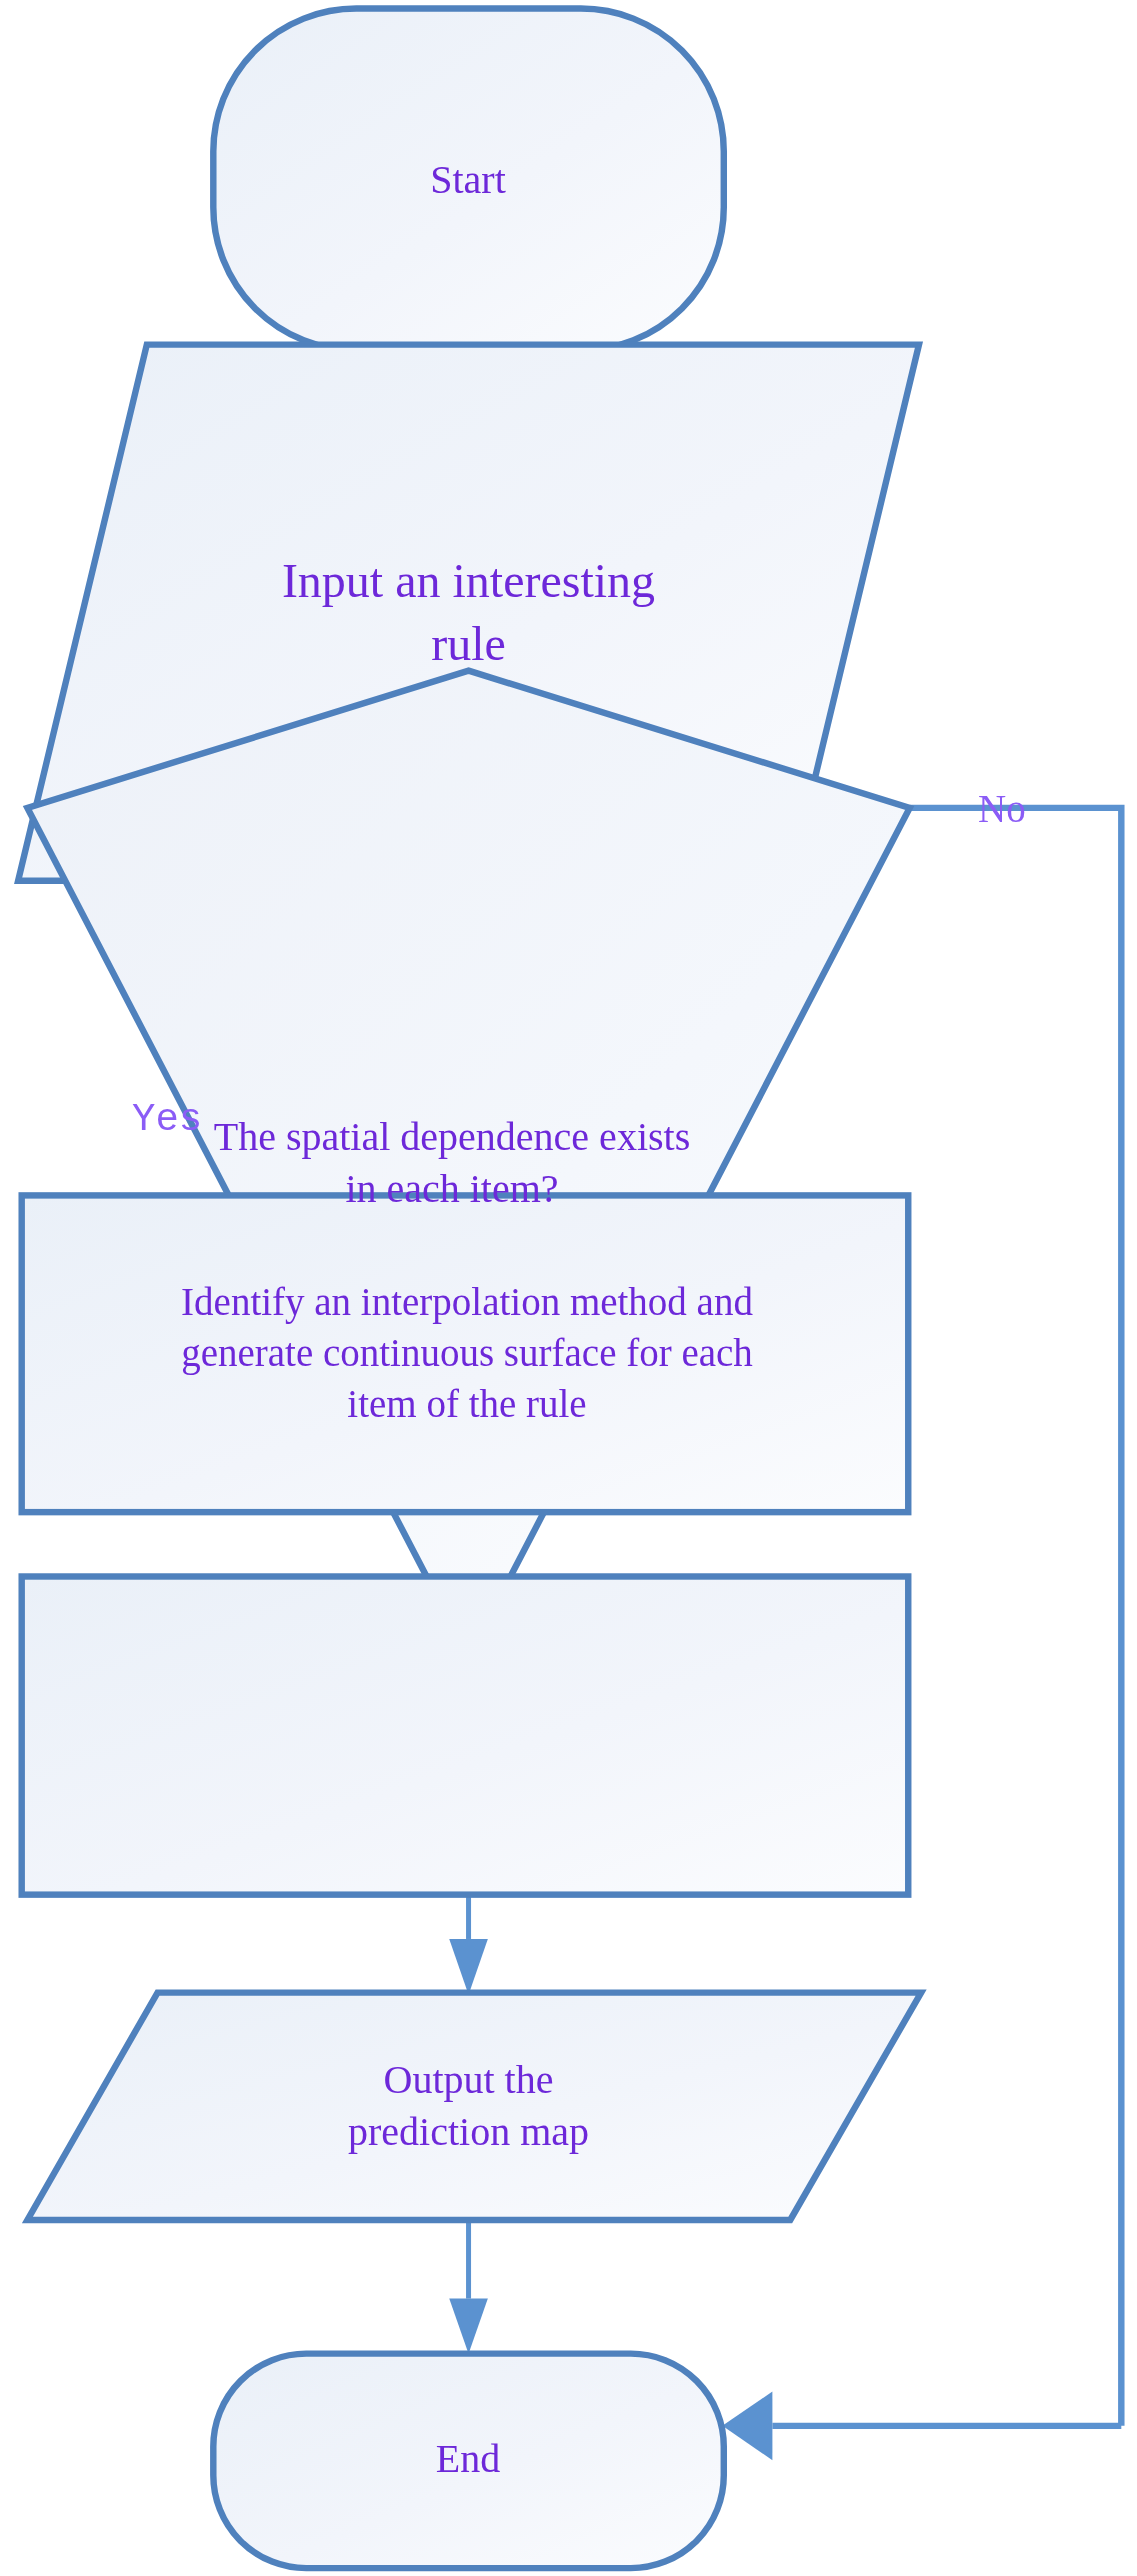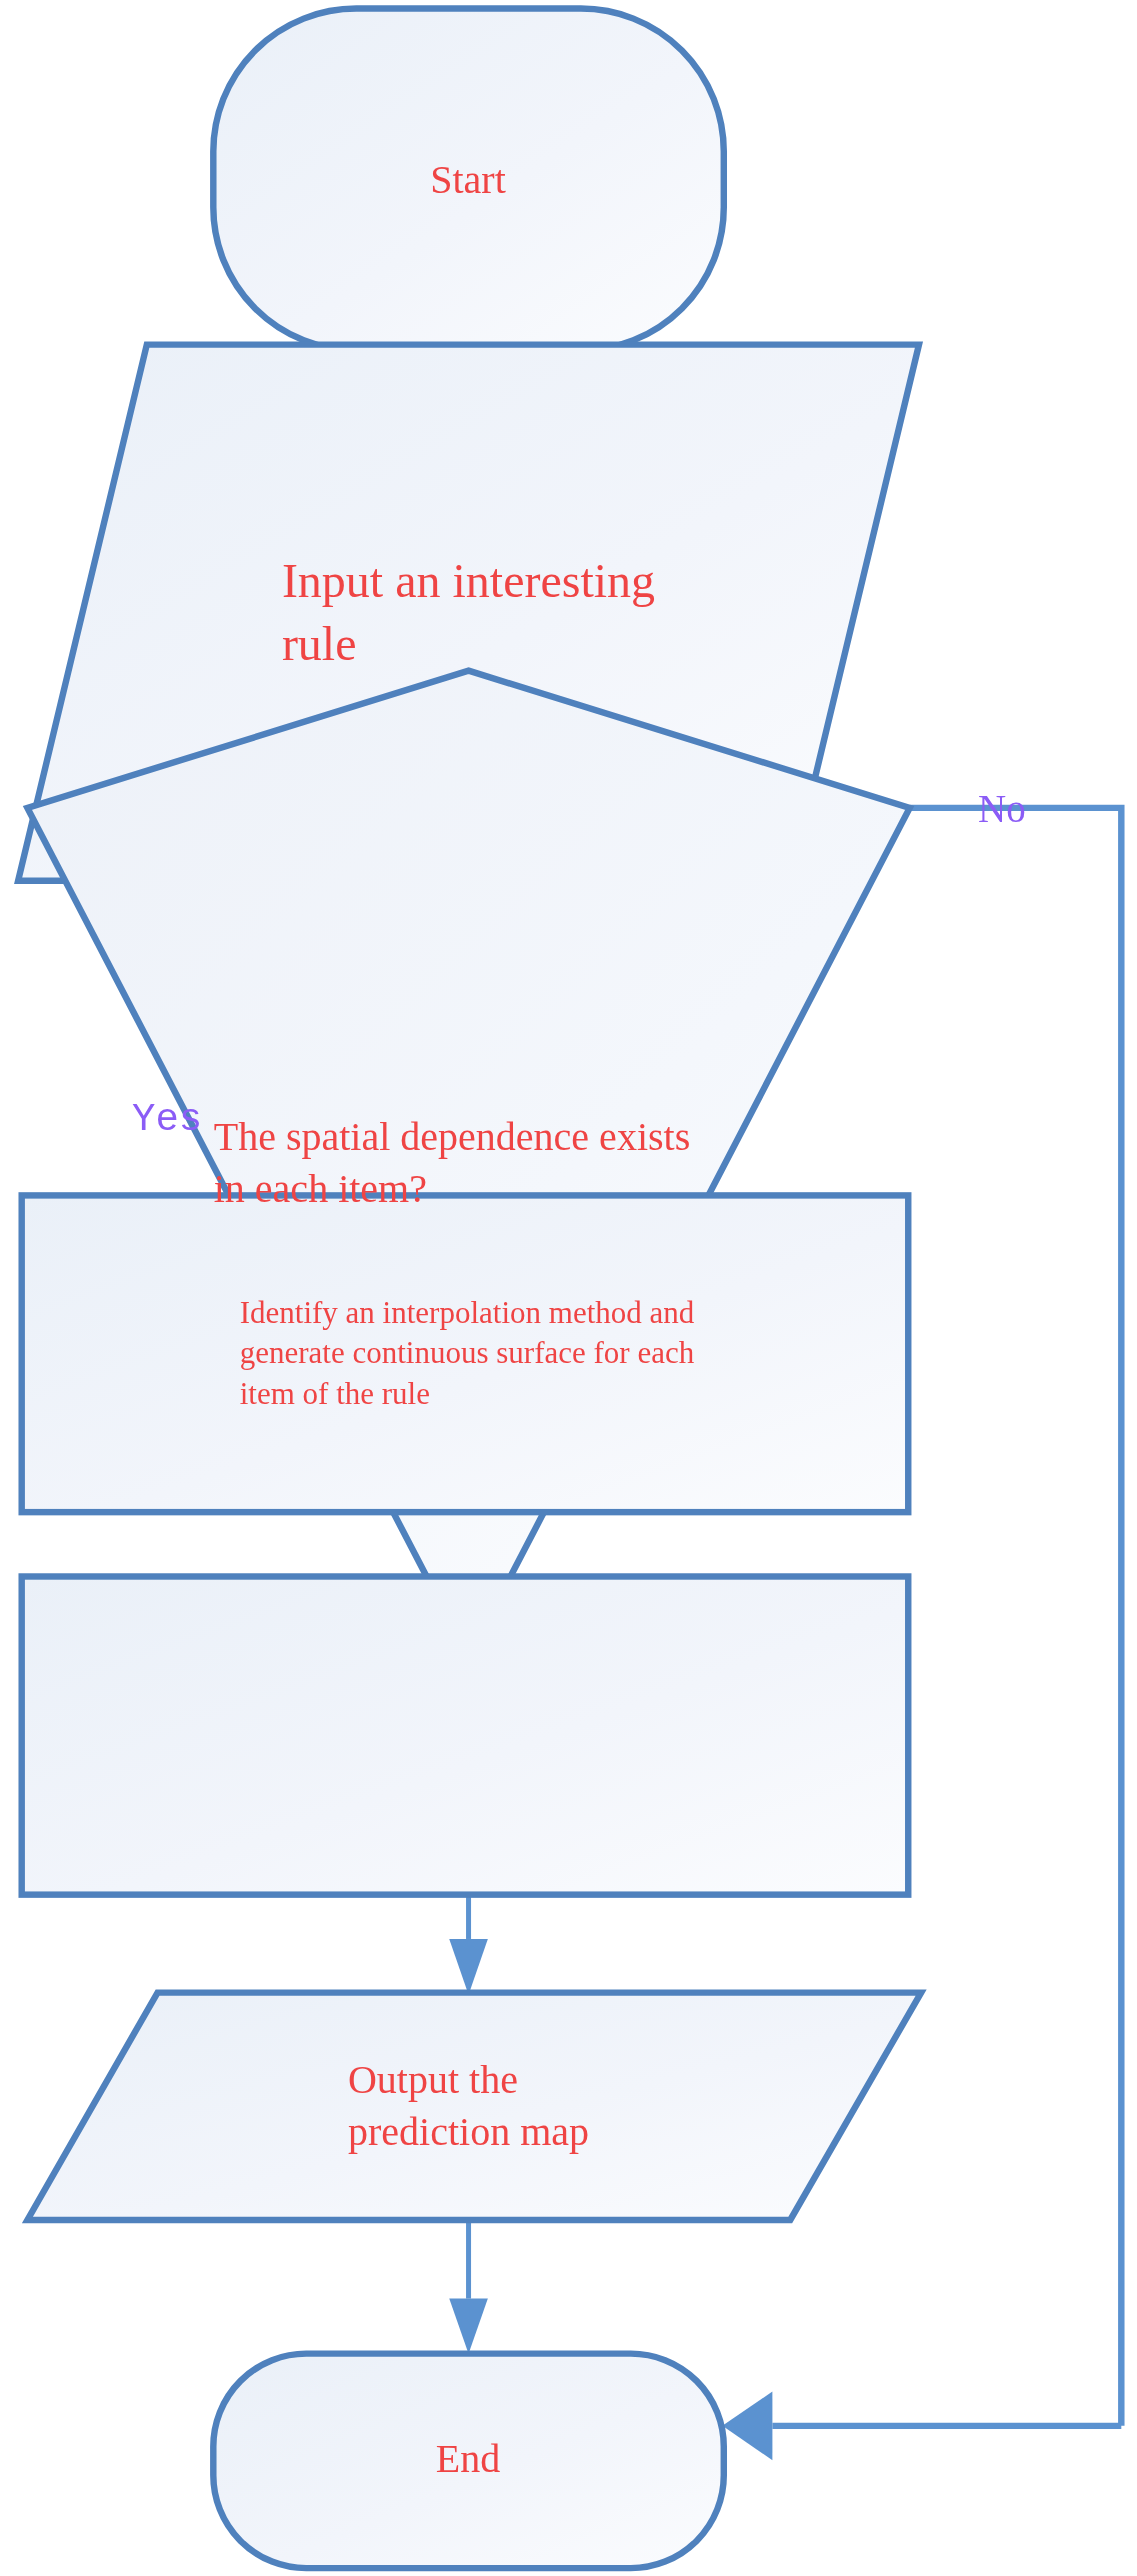--- a/index.html
+++ b/index.html
@@ -23,40 +23,41 @@
     top: 0;
     left: 0;
     width: 1138px;
     height: 2576px;
   }
   .node-label {
     position: absolute;
     display: flex;
     align-items: center;
     justify-content: center;
-    color: #ef4444;
+    text-align: center;
+    color: #6d28d9;
     line-height: 1.30;
     white-space: pre-line;
     pointer-events: none;
     font-family: "Liberation Serif", "DejaVu Serif", serif;
   }
   .edge-label {
     position: absolute;
     color: #8b5cf6;
     font-size: 39px;
     line-height: 1;
     font-family: "Liberation Serif", "DejaVu Serif", serif;
     white-space: nowrap;
   }
 
   
   #label-start    { left: 213px; top: 8.6px;   width: 510px; height: 342px; font-size: 40px; }
   #label-input    { left: 129px; top: 342px;  width: 679px; height: 541px; font-size: 48px; }
   #label-decision { left: 84px; top: 668px;  width: 736px; height: 990px; font-size: 40px; }
-  #label-process1 { left: 29px;  top: 1195px; width: 876px; height: 317px; font-size: 31px; }
+  #label-process1 { left: 29px;  top: 1195px; width: 876px; height: 317px; font-size: 39px; }
   #label-process2 { left: 29px;  top: 1576px; width: 876px; height: 318px; font-size: 39px; }
   #label-output   { left: 129px; top: 1991px; width: 679px; height: 229px; font-size: 40px; }
   #label-end      { left: 213px; top: 2352px; width: 510px; height: 214px; font-size: 40px; }
 
   #label-yes { left: 132px;  top: 1101px; font-family: Liberation Mono, monospace; }
   #label-no  { left: 978px; top: 789px; }
 
   .hit {
     position: absolute;
     background: transparent;

